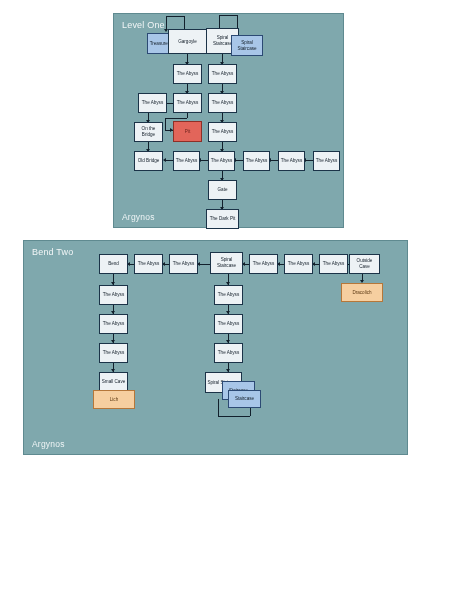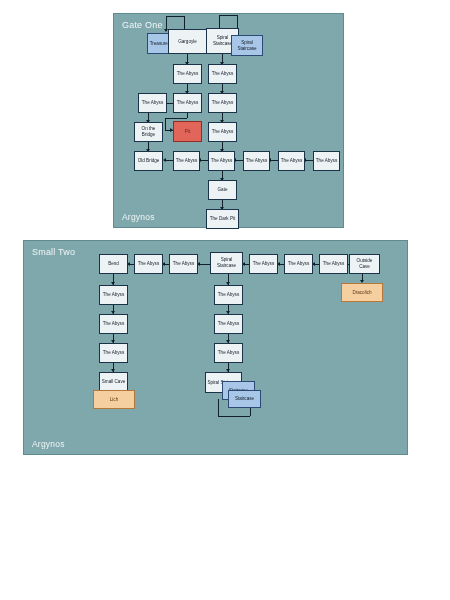--- a/index.html
+++ b/index.html
@@ -40,21 +40,21 @@
              border-left:3.5px solid #12202c;}
   .arw.up{border-left:2.5px solid transparent;border-right:2.5px solid transparent;
           border-bottom:3.5px solid #12202c;}
 </style>
 </head>
 <body>
 
 <div class="canvas">
 
   <div class="panel" id="panel-one">
-    <div class="panel-title">Gate One</div>
+    <div class="panel-title">Level One</div>
     <div class="panel-watermark">Argynos</div>
   </div>
 
   <div class="ln lnv" style="left:166px;top:16px;height:14px;"></div>
   <div class="ln lnh" style="left:166px;top:16px;width:18px;"></div>
   <div class="ln lnv" style="left:184px;top:16px;height:13px;"></div>
   <div class="arw down" style="left:164px;top:29px;"></div>
 
   <div class="ln lnv" style="left:237px;top:15px;height:13px;"></div>
   <div class="ln lnh" style="left:219px;top:15px;width:18px;"></div>
@@ -182,21 +182,21 @@
 
   <div class="node" style="left:208px;top:180px;width:29px;height:20px;">
     <span>Gate</span>
     </div>
 
   <div class="node" style="left:206px;top:209px;width:33px;height:20px;">
     <span>The Dark Pit</span>
     </div>
 
   <div class="panel" id="panel-two">
-    <div class="panel-title">Small Two</div>
+    <div class="panel-title">Bend Two</div>
     <div class="panel-watermark">Argynos</div>
   </div>
 
   <div class="ln lnh" style="left:128px;top:264px;width:12px;"></div>
   <div class="arw left" style="left:127px;top:262px;"></div>
   <div class="ln lnh" style="left:163px;top:264px;width:12px;"></div>
   <div class="arw left" style="left:162px;top:262px;"></div>
   <div class="ln lnh" style="left:198px;top:264px;width:12px;"></div>
   <div class="arw left" style="left:197px;top:262px;"></div>
   <div class="ln lnh" style="left:243px;top:264px;width:12px;"></div>

